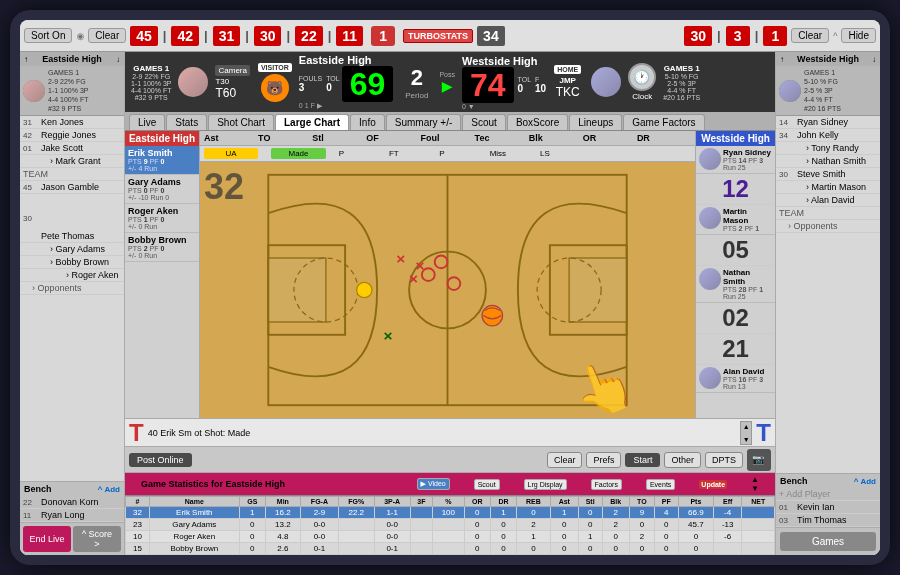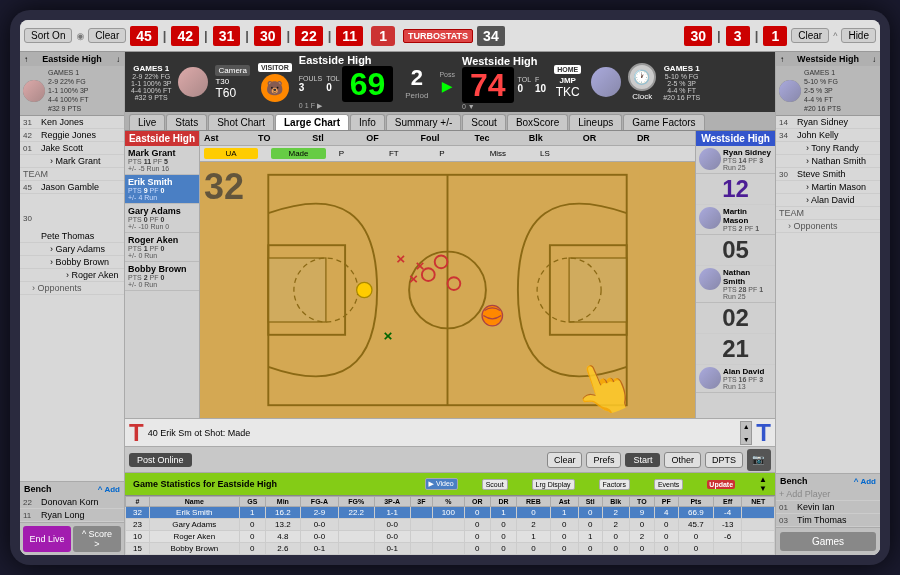--- a/index.html
+++ b/index.html
@@ -18,21 +18,21 @@
     
     .main-content { display: flex; flex: 1; overflow: hidden; }
 
     
     .left-sidebar { width: 105px; background: #d8d8d8; border-right: 1px solid #aaa; display: flex; flex-direction: column; font-size: 10px; flex-shrink: 0; }
     .sidebar-header { background: #b0b0b0; text-align: center; font-size: 9px; padding: 2px; font-weight: bold; display: flex; justify-content: space-between; align-items: center; padding: 2px 4px; }
     .sidebar-header span { font-size: 8px; }
     .bench-section { background: #c0c0c0; border-top: 1px solid #aaa; }
     .bench-header { display: flex; justify-content: space-between; align-items: center; padding: 2px 4px; font-size: 9px; font-weight: bold; }
     .add-btn { font-size: 8px; color: #06c; cursor: pointer; }
-    .end-live-btn { background: #a21caf; color: white; border: none; font-size: 9px; padding: 3px 6px; border-radius: 3px; cursor: pointer; flex: 1; }
+    .end-live-btn { background: #be185d; color: white; border: none; font-size: 9px; padding: 3px 6px; border-radius: 3px; cursor: pointer; flex: 1; }
     .score-btn { background: #888; color: white; border: none; font-size: 9px; padding: 3px 6px; border-radius: 3px; cursor: pointer; flex: 1; }
 
     
     .center-area { flex: 1; display: flex; flex-direction: column; overflow: hidden; }
 
     
     .scoreboard { background: #333; height: 60px; display: flex; align-items: center; padding: 0 6px; gap: 4px; flex-shrink: 0; }
     .score-big { color: #0f0; font-size: 32px; font-weight: bold; background: #000; padding: 2px 8px; border-radius: 3px; line-height: 1; }
     .score-big.red { color: #f44; }
 
@@ -298,35 +298,20 @@
           <div class="nav-tab">BoxScore</div>
           <div class="nav-tab">Lineups</div>
           <div class="nav-tab">Game Factors</div>
         </div>
 
         <div class="chart-area" style="flex:1;min-height:0;">
 
           <div class="player-stat-panel">
             <div style="background:#cc3333;color:white;text-align:center;font-size:10px;font-weight:bold;padding:2px;">Eastside High</div>
 
-            <div style="padding:2px 3px;border-bottom:1px solid #bbb;cursor:pointer;background:#d0d0d0;">
-              <div style="font-weight:bold;font-size:9px;">Mark Grant</div>
-              <div style="display:flex;gap:2px;font-size:7px;color:#555;">
-                <span>PTS</span>
-                  <span style="font-weight:bold;color:#333;">11</span>
-                <span>PF</span>
-                  <span style="font-weight:bold;color:#333;">5</span>
-              </div>
-              <div style="display:flex;gap:2px;font-size:7px;color:#555;">
-                <span>+/-</span>
-                  <span>-5</span>
-                <span>Run</span>
-                  <span>16</span>
-              </div>
-            </div>
 
             <div style="padding:2px 3px;border-bottom:1px solid #bbb;cursor:pointer;background:#4a7fc4;color:white;">
               <div style="font-weight:bold;font-size:9px;">Erik Smith</div>
               <div style="display:flex;gap:2px;font-size:7px;color:#cdf;">
                 <span>PTS</span>
                   <span style="font-weight:bold;color:white;">9</span>
                 <span>PF</span>
                   <span style="font-weight:bold;color:white;">0</span>
               </div>
               <div style="display:flex;gap:2px;font-size:7px;color:#cdf;">
@@ -537,21 +522,21 @@
           <button style="background:#e0e0e0;border:1px solid #888;font-size:9px;padding:2px 6px;border-radius:3px;cursor:pointer;">Prefs</button>
           <button style="background:#4a4a4a;color:white;border:none;font-size:9px;padding:2px 8px;border-radius:3px;cursor:pointer;">Start</button>
           <button style="background:#e0e0e0;border:1px solid #888;font-size:9px;padding:2px 6px;border-radius:3px;cursor:pointer;">Other</button>
           <button style="background:#e0e0e0;border:1px solid #888;font-size:9px;padding:2px 6px;border-radius:3px;cursor:pointer;">DPTS</button>
           <div style="display:flex;align-items:center;justify-content:center;width:24px;height:22px;background:#555;border-radius:3px;cursor:pointer;">
             <span style="color:white;font-size:10px;">📷</span>
           </div>
         </div>
 
         <div style="background:#e0e0e0;border-top:1px solid #aaa;flex-shrink:0;">
-          <div style="background:#84cc16;display:flex;align-items:center;padding:2px 8px;font-size:9px;font-weight:bold;border-bottom:1px solid #888;gap:24px;">
+          <div style="background:#be185d;display:flex;align-items:center;padding:2px 16px;font-size:9px;font-weight:bold;border-bottom:1px solid #888;gap:24px;">
             <span>Game Statistics for Eastside High</span>
             <div style="flex:1;"></div>
             <button class="video-btn blue">▶ Video</button>
             <button class="video-btn">Scout</button>
             <button class="video-btn">Lrg Display</button>
             <button class="video-btn">Factors</button>
             <button class="video-btn">Events</button>
             <span class="update-badge">Update</span>
             <div style="display:flex;flex-direction:column;cursor:pointer;">
               <span style="font-size:8px;">▲</span>

